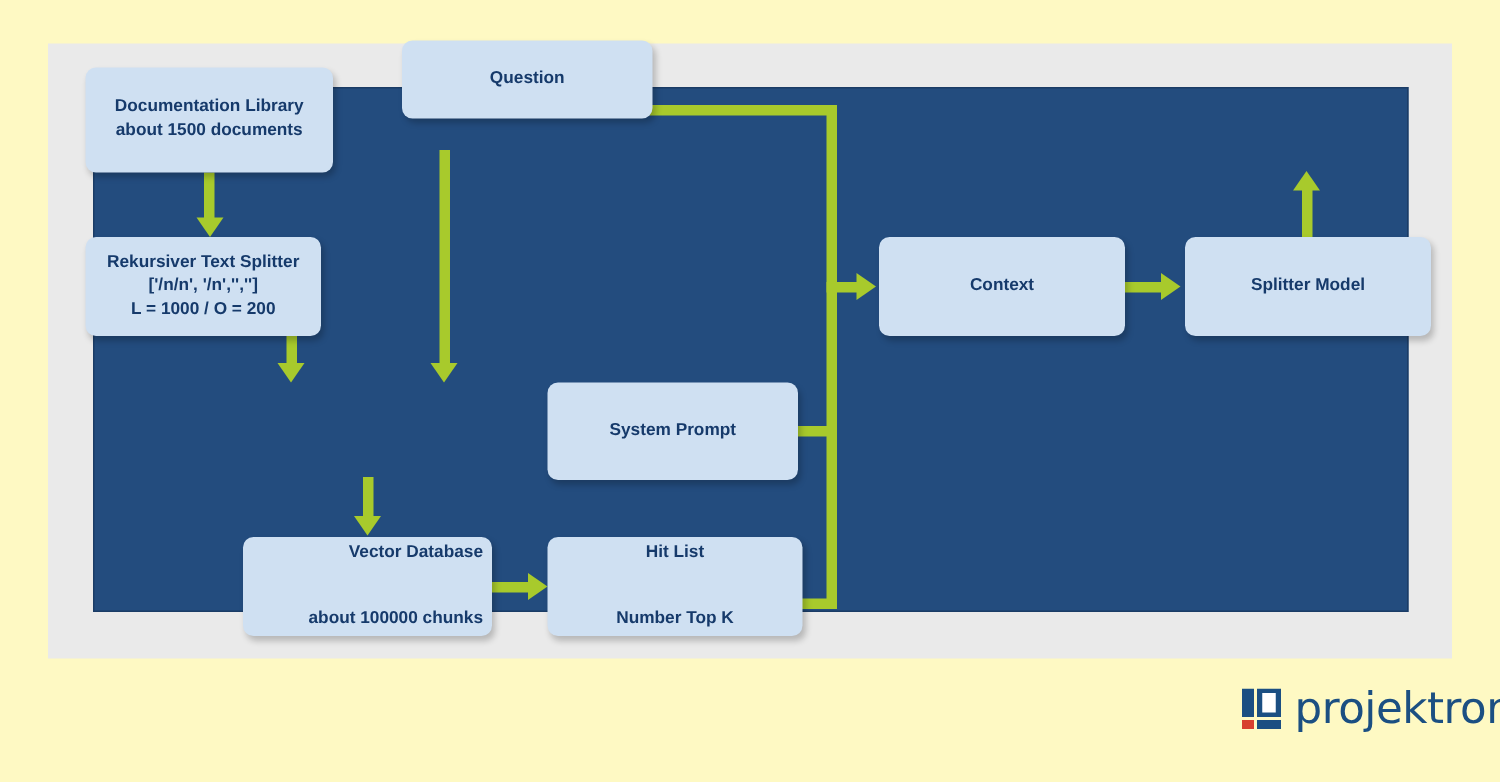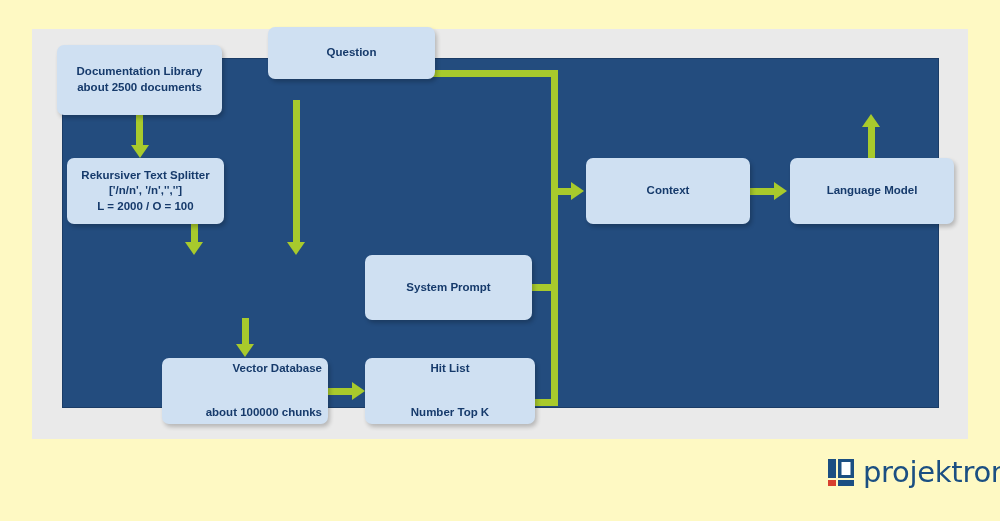--- a/index.html
+++ b/index.html
@@ -46,21 +46,21 @@
     align-items: center;
     justify-content: center;
     text-align: center;
     padding: 4px 6px;
     z-index: 4;
   }
   .node .ln { display: block; white-space: nowrap; }
   .node.spaced .ln + .ln { margin-top: 28px; }
 
   #n-doclib       { left: 57px;  top: 45px;  width: 165px; height: 70px; }
-  #n-splitter     { left: 67px;  top: 158px; width: 157px; height: 66px; }
+  #n-splitter     { left: 57px;  top: 158px; width: 157px; height: 66px; }
   #n-textemb      { left: 162px; top: 255px; width: 166px; height: 65px; }
   #n-vectordb     { left: 162px; top: 358px; width: 166px; height: 66px; align-items: flex-end; }
   #n-question     { left: 268px; top: 27px;  width: 167px; height: 52px; }
   #n-sysprompt    { left: 365px; top: 255px; width: 167px; height: 65px; }
   #n-hitlist      { left: 365px; top: 358px; width: 170px; height: 66px; }
   #n-context      { left: 586px; top: 158px; width: 164px; height: 66px; }
   #n-langmodel    { left: 790px; top: 158px; width: 164px; height: 66px; }
   #n-answer       { left: 790px; top: 45px;  width: 166px; height: 68px; }
 
   
@@ -144,27 +144,27 @@
   <div class="arrow-right" style="left:571px; top:182px;"></div>
 
   <div class="conn hline" style="left:750px; top:188px; width:26px;"></div>
   <div class="arrow-right" style="left:774px; top:182px;"></div>
 
   <div class="conn vline" style="left:868px; top:126px; height:34px;"></div>
   <div class="arrow-up" style="left:862px; top:114px;"></div>
 
   <div class="node" id="n-doclib">
     <span class="ln">Documentation Library</span>
-    <span class="ln">about 2500 documents</span>
+    <span class="ln">about 1500 documents</span>
   </div>
 
   <div class="node" id="n-splitter">
     <span class="ln">Rekursiver Text Splitter</span>
     <span class="ln">['/n/n', '/n','','']</span>
-    <span class="ln">L = 2000 / O = 100</span>
+    <span class="ln">L = 1000 / O = 200</span>
   </div>
 
 
   <div class="node spaced" id="n-vectordb">
     <span class="ln">Vector Database</span>
     <span class="ln">about 100000 chunks</span>
   </div>
 
   <div class="node" id="n-question">
     <span class="ln">Question</span>
@@ -177,21 +177,21 @@
   <div class="node" id="n-context">
     <span class="ln">Context</span>
   </div>
 
   <div class="node spaced" id="n-hitlist">
     <span class="ln">Hit List</span>
     <span class="ln">Number Top K</span>
   </div>
 
   <div class="node" id="n-langmodel">
-    <span class="ln">Language Model</span>
+    <span class="ln">Splitter Model</span>
   </div>
 
 
   <div id="logo">
     <div id="logo-mark">
       <svg width="26" height="27" viewBox="0 0 26 27" xmlns="http://www.w3.org/2000/svg">
         <rect x="0" y="0" width="8" height="19" fill="#1b4f82"></rect>
         <rect x="0" y="21" width="8" height="6" fill="#d8402f"></rect>
         <rect x="10" y="0" width="16" height="19" fill="#1b4f82"></rect>
         <rect x="13.5" y="3" width="9" height="13" fill="#ffffff"></rect>

